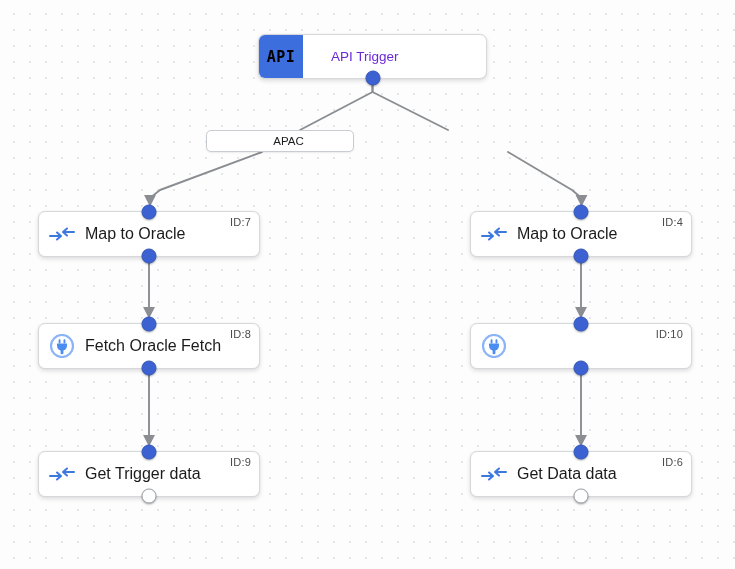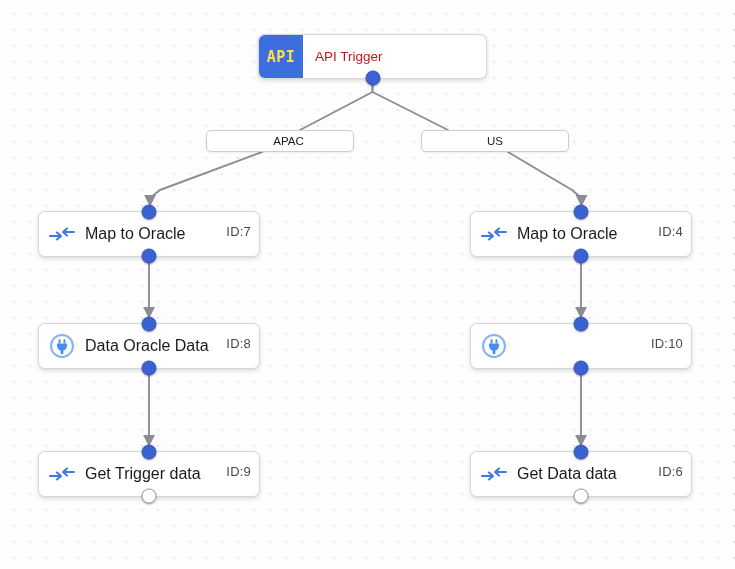--- a/index.html
+++ b/index.html
@@ -53,34 +53,34 @@
   .trigger-node {
     left: 258px;
     top: 34px;
     width: 229px;
     height: 45px;
   }
   .api-badge {
     width: 44px;
     height: 100%;
     background: #3c6ede;
-    color: #fde047;
+    color: #000000;
     display: flex;
     align-items: center;
     justify-content: center;
     font-family: "DejaVu Sans Mono", monospace;
     font-size: 15px;
     font-weight: bold;
     letter-spacing: 0.5px;
     flex: 0 0 auto;
   }
   .trigger-label {
-    padding-left: 12px;
+    padding-left: 28px;
     font-size: 13.5px;
-    color: #b91c1c;
+    color: #6d28d9;
   }
 
   
   .step-node {
     width: 222px;
     height: 46px;
   }
   .step-icon {
     width: 46px;
     flex: 0 0 auto;
@@ -88,23 +88,23 @@
     align-items: center;
     justify-content: center;
   }
   .step-label {
     font-size: 16px;
     color: #1b1b1b;
     white-space: nowrap;
   }
   .node-id {
     position: absolute;
-    top: 12px;
+    top: 4px;
     right: 8px;
-    font-size: 13px;
+    font-size: 11px;
     color: #4a4a4a;
     letter-spacing: 0.2px;
   }
 
   
   .port {
     position: absolute;
     left: 50%;
     width: 13px;
     height: 13px;
@@ -182,23 +182,20 @@
   <div class="node trigger-node">
     <div class="node-body">
       <div class="api-badge">API</div>
       <div class="trigger-label">API Trigger</div>
     </div>
     <div class="port out filled"></div>
   </div>
 
   <div class="branch-label b-apac">
     <span>APAC</span>
-  </div>
-  <div class="branch-label b-us">
-    <span>US</span>
   </div>
 
   <div class="node step-node n-map-oracle">
     <div class="node-body">
       <div class="step-icon">
         <svg width="26" height="16" viewBox="0 0 26 16" xmlns="http://www.w3.org/2000/svg">
           <g stroke="#3c78e0" stroke-width="2" fill="none" stroke-linecap="round" stroke-linejoin="round">
             <line x1="1" y1="10" x2="11" y2="10"></line>
             <polyline points="8,6.5 12,10 8,13.5"></polyline>
             <line x1="25" y1="6" x2="15" y2="6"></line>
@@ -217,21 +214,21 @@
     <div class="node-body">
       <div class="step-icon">
         <svg width="24" height="24" viewBox="0 0 24 24" xmlns="http://www.w3.org/2000/svg">
           <circle cx="12" cy="12" r="11" fill="#ffffff" stroke="#8ab4f8" stroke-width="2.2"></circle>
           <path d="M7 9.5 h10 v2.2 a5 5 0 0 1 -10 0 z" fill="#4a8cf0"></path>
           <rect x="10.6" y="14.2" width="2.8" height="6" rx="1.2" fill="#4a8cf0"></rect>
           <rect x="8.6" y="5.2" width="1.9" height="4.3" rx="0.8" fill="#4a8cf0"></rect>
           <rect x="13.5" y="5.2" width="1.9" height="4.3" rx="0.8" fill="#4a8cf0"></rect>
         </svg>
       </div>
-      <div class="step-label">Data Oracle Data</div>
+      <div class="step-label">Fetch Oracle Fetch</div>
     </div>
     <div class="node-id">ID:8</div>
     <div class="port in filled"></div>
     <div class="port out filled"></div>
   </div>
 
   <div class="node step-node n-get-oracle">
     <div class="node-body">
       <div class="step-icon">
         <svg width="26" height="16" viewBox="0 0 26 16" xmlns="http://www.w3.org/2000/svg">

